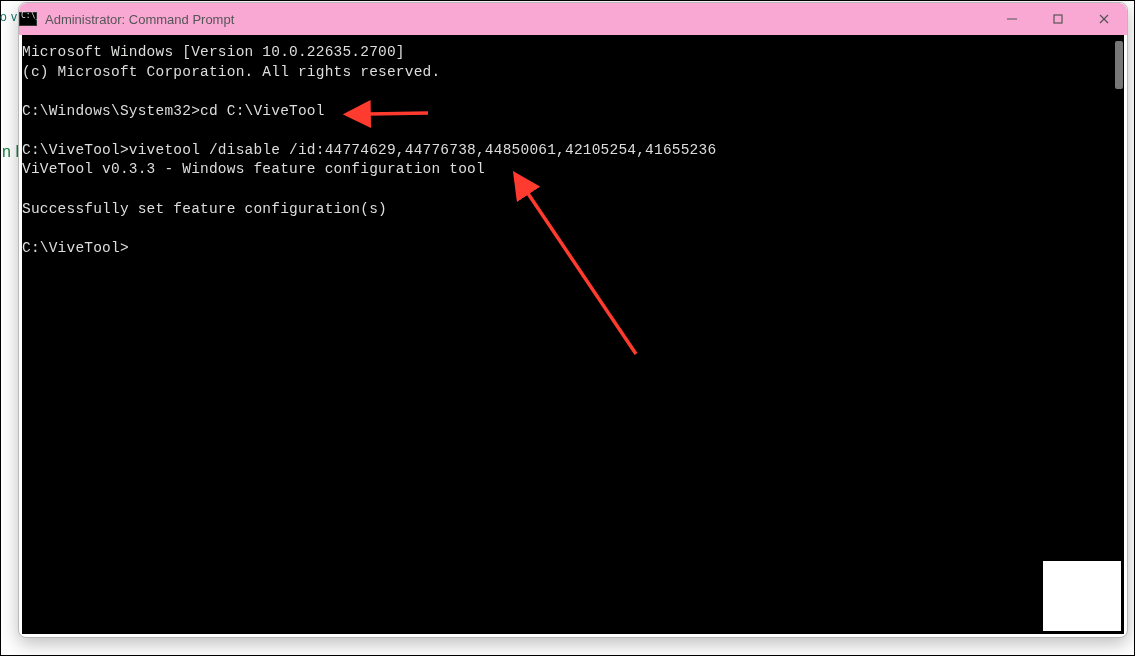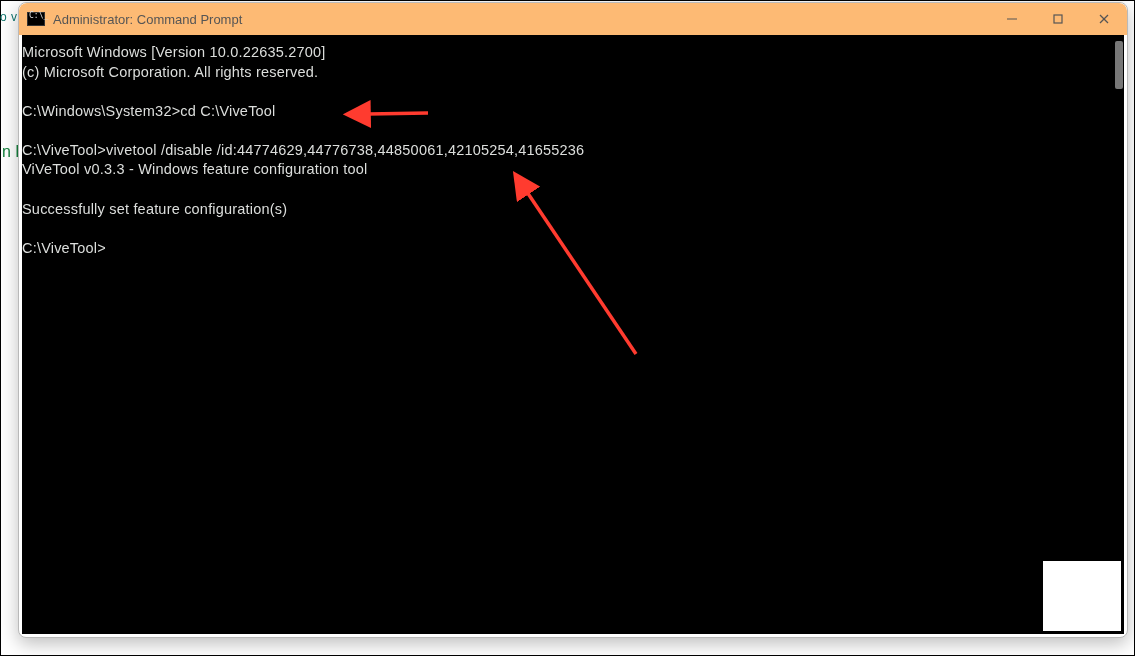--- a/index.html
+++ b/index.html
@@ -17,24 +17,24 @@
     width: 1110px; height: 636px;
     background: #fff;
     border: 1px solid #b9b9b9;
     border-radius: 8px;
     box-shadow: 0 6px 18px rgba(0,0,0,0.25);
     overflow: hidden;
   }
 
   .titlebar {
     height: 32px;
-    background: #fdba74;
+    background: #f9a8d4;
     display: flex;
     align-items: center;
-    padding-left: 8px;
+    padding-left: 0;
     border-top-left-radius: 8px;
     border-top-right-radius: 8px;
     position: relative;
   }
   .titlebar .icon-wrap {
     width: 18px; height: 14px; background: #000; border: 1px solid #333;
     margin-right: 8px; position: relative;
   }
   .titlebar .icon-wrap::before{
     content:"C:\\_"; position:absolute; left:1px; top:-1px; color:#dcdcdc;
@@ -53,21 +53,21 @@
     color: #555;
   }
   .win-btn svg { stroke: #555; }
 
   .terminal {
     position: absolute;
     left: 3px; right: 3px;
     top: 32px; bottom: 3px;
     background: #000;
     color: #dcdedc;
-    font-family: Liberation Sans, sans-serif;
+    font-family: Liberation Mono, monospace;
     font-size: 14.5px;
     line-height: 1.35;
     letter-spacing: 0.2px;
     padding: 8px 2px 8px 0;
     white-space: pre;
     overflow: hidden;
   }
   .terminal .line { display: block; min-height: 1.35em; }
 
   

